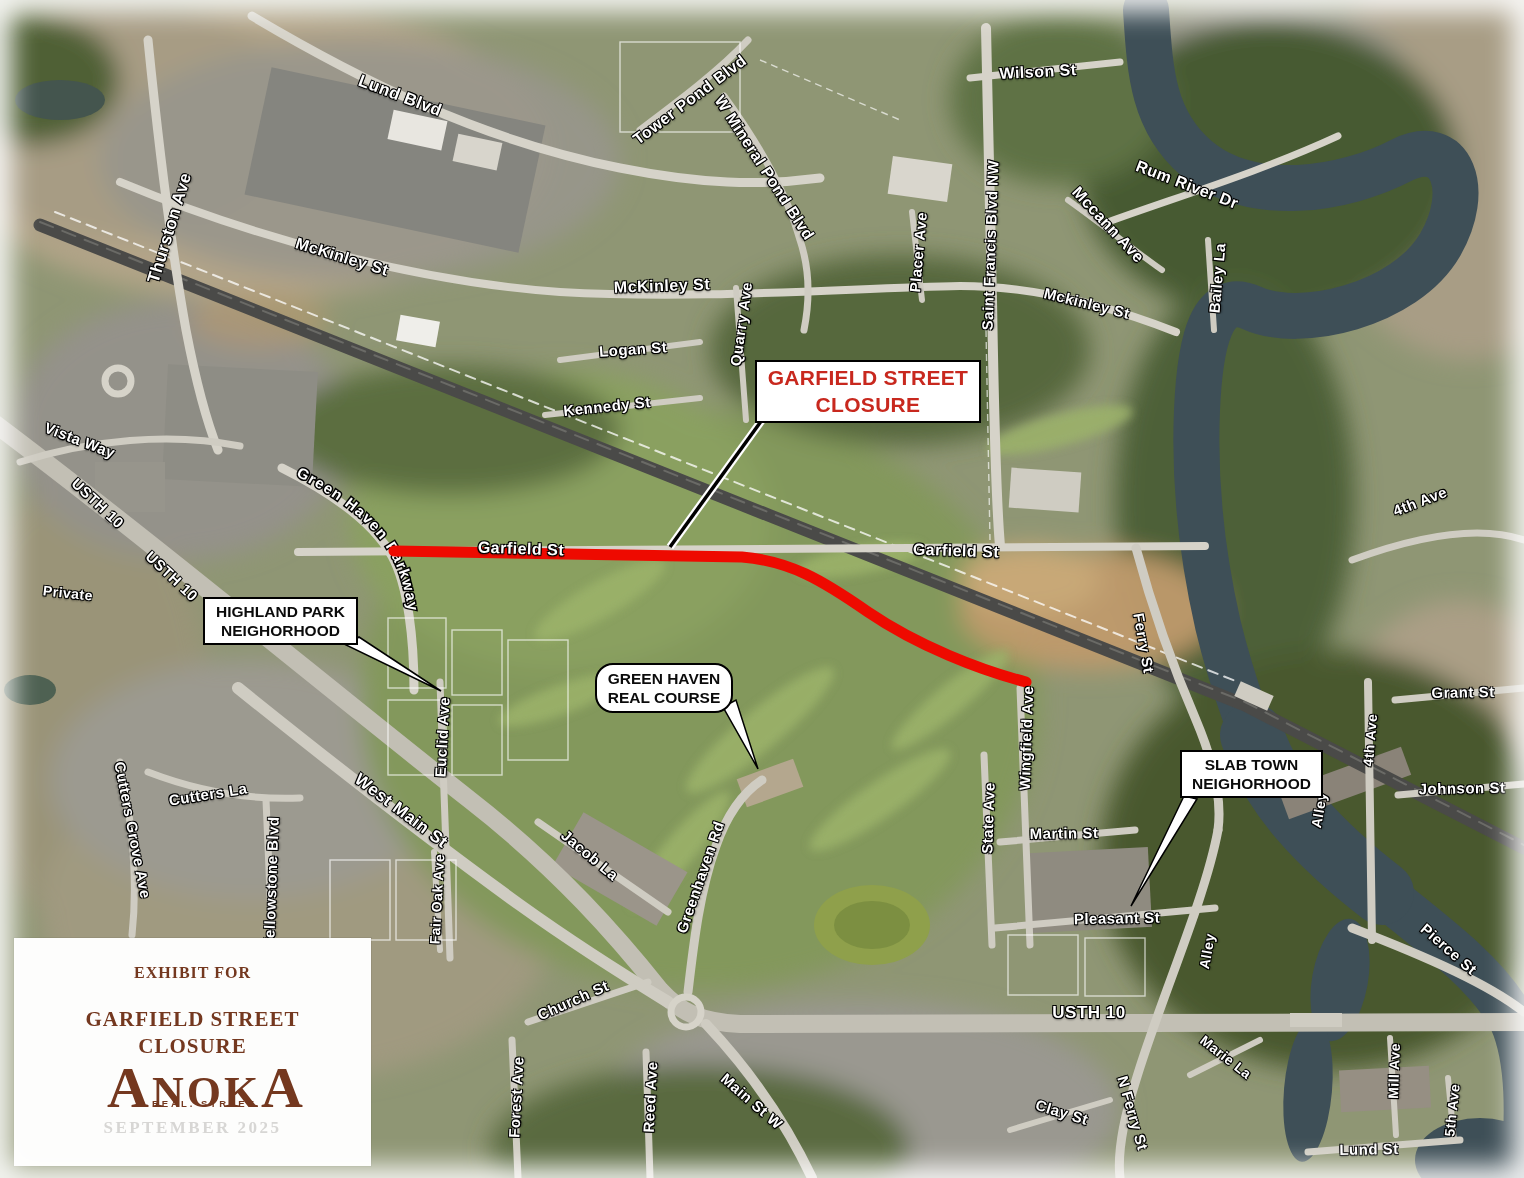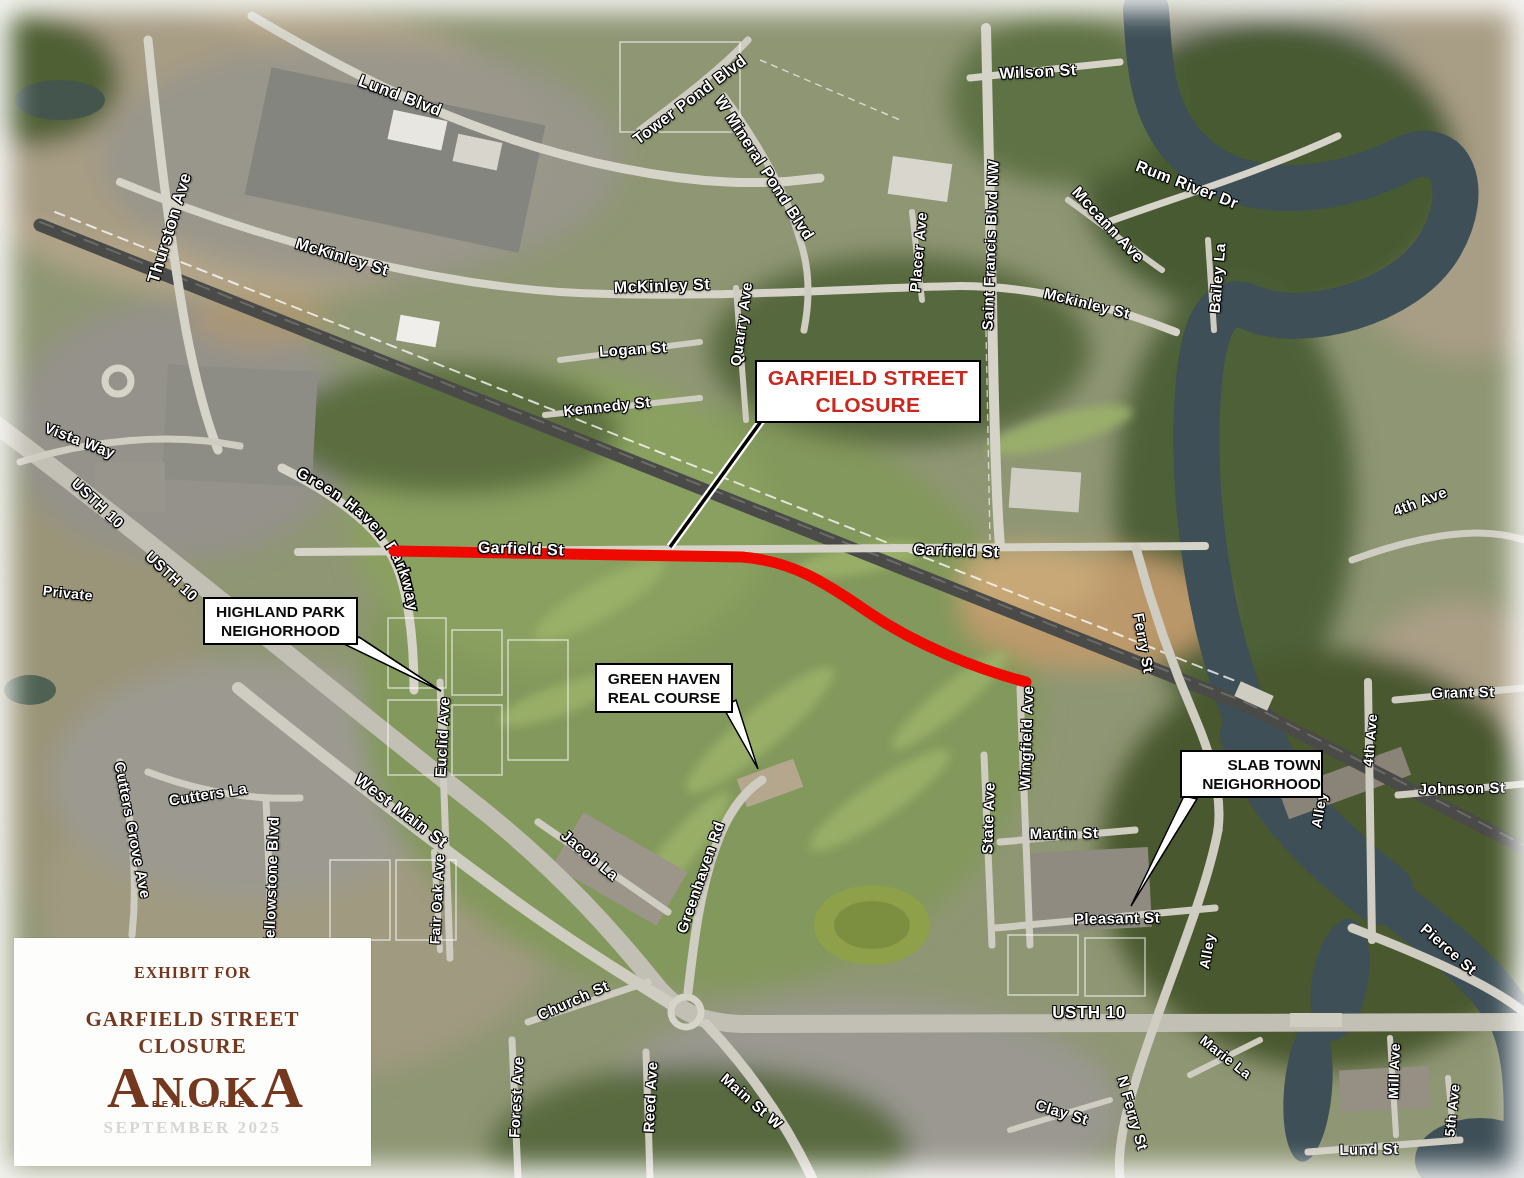--- a/index.html
+++ b/index.html
@@ -259,25 +259,25 @@
     </div>
 
   <div class="callout red" style="left:755px;top:360px;width:226px;height:63px;">
     <div>GARFIELD STREET</div>
     <div>CLOSURE</div>
   </div>
   <div class="callout black" style="left:203px;top:597px;width:155px;height:48px;">
     <div>HIGHLAND PARK</div>
     <div>NEIGHORHOOD</div>
   </div>
-  <div class="callout black" style="left:595px;top:663px;width:138px;height:50px;">
+  <div class="callout black" style="left:595px;top:663px;width:138px;height:50px;border-radius:18px;">
     <div>GREEN HAVEN</div>
     <div>REAL COURSE</div>
   </div>
-  <div class="callout black" style="left:1180px;top:750px;width:143px;height:48px;text-align:right;">
+  <div class="callout black" style="left:1180px;top:750px;width:143px;height:48px;">
     <div>SLAB TOWN</div>
     <div>NEIGHORHOOD</div>
   </div>
 
   <div id="legend">
     <div class="ex-line1">EXHIBIT FOR</div>
     <div class="ex-line23">
       <div>GARFIELD STREET</div>
       <div>CLOSURE</div>
     </div>

